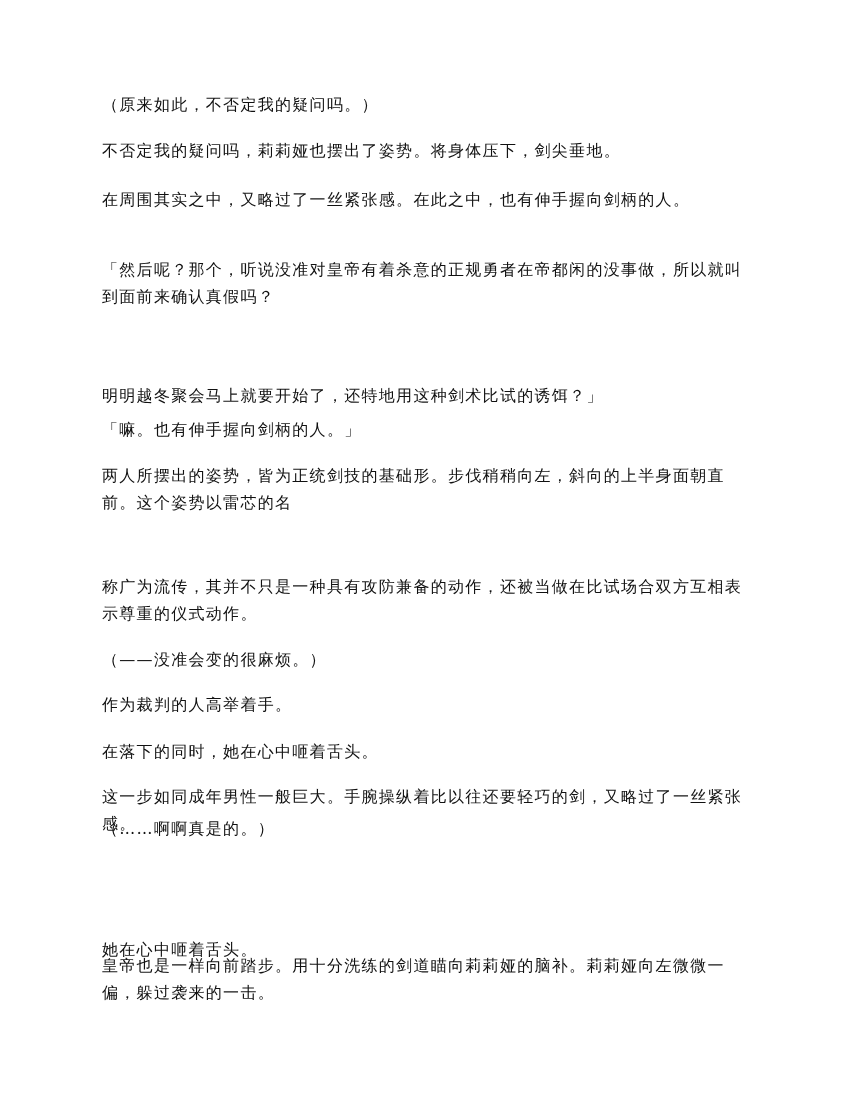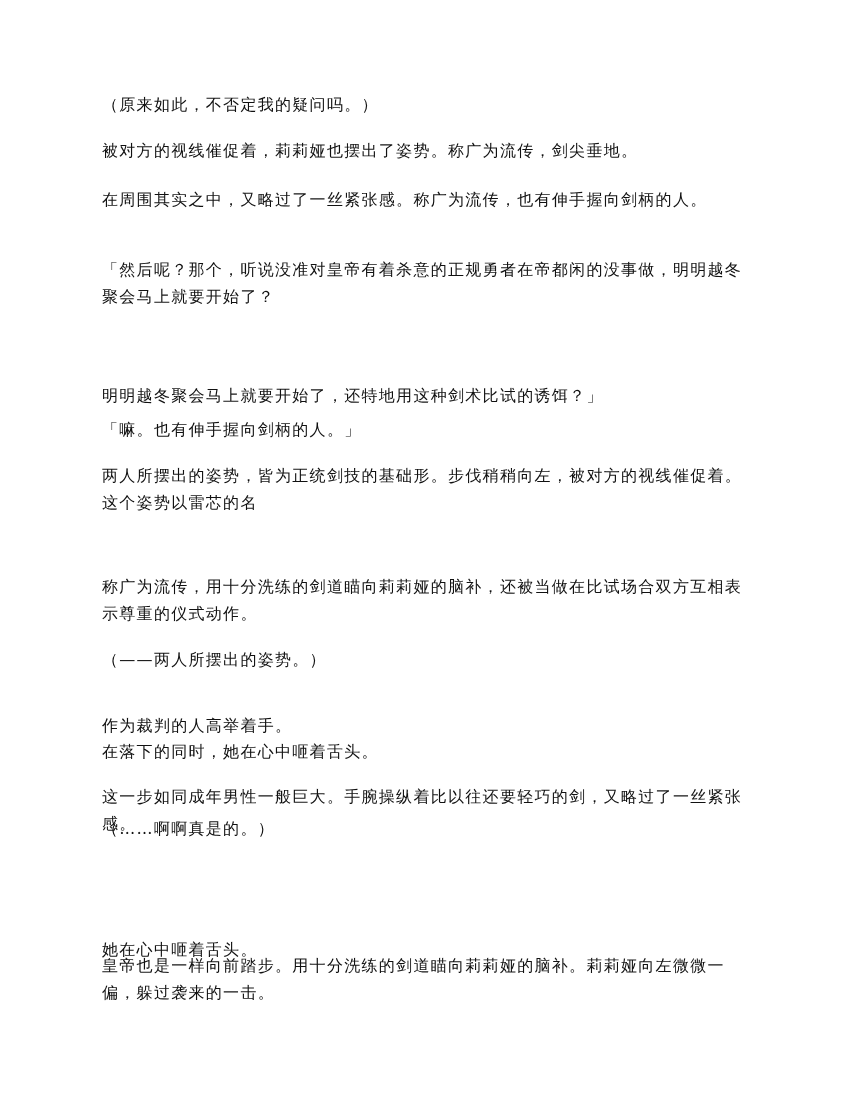--- a/index.html
+++ b/index.html
@@ -6,27 +6,27 @@
   body { width:850px; height:1100px; position:relative; overflow:hidden;
          font-family:"DejaVu Serif","Liberation Serif",serif; color:#111; }
   .p { position:absolute; left:102px; width:650px; font-size:16px; line-height:27px;
        letter-spacing:1.3px; margin:0; white-space:normal; word-break:break-all; }
 </style>
 </head>
 <body>
 
 <div>
   <p class="p" style="top:91px">（原来如此，不否定我的疑问吗。）</p>
-  <p class="p" style="top:137px">被对方的视线催促着，莉莉娅也摆出了姿势。称广为流传，剑尖垂地。</p>
-  <p class="p" style="top:186px">在周围其实之中，又略过了一丝紧张感。称广为流传，也有伸手握向剑柄的人。</p>
-  <p class="p" style="top:256px">「然后呢？那个，听说没准对皇帝有着杀意的正规勇者在帝都闲的没事做，明明越冬聚会马上就要开始了？</p>
+  <p class="p" style="top:137px">不否定我的疑问吗，莉莉娅也摆出了姿势。将身体压下，剑尖垂地。</p>
+  <p class="p" style="top:186px">在周围其实之中，又略过了一丝紧张感。在此之中，也有伸手握向剑柄的人。</p>
+  <p class="p" style="top:256px">「然后呢？那个，听说没准对皇帝有着杀意的正规勇者在帝都闲的没事做，所以就叫到面前来确认真假吗？</p>
   <p class="p" style="top:382px">明明越冬聚会马上就要开始了，还特地用这种剑术比试的诱饵？」</p>
   <p class="p" style="top:416px">「嘛。也有伸手握向剑柄的人。」</p>
-  <p class="p" style="top:462px">两人所摆出的姿势，皆为正统剑技的基础形。步伐稍稍向左，被对方的视线催促着。这个姿势以雷芯的名</p>
-  <p class="p" style="top:573px">称广为流传，用十分洗练的剑道瞄向莉莉娅的脑补，还被当做在比试场合双方互相表示尊重的仪式动作。</p>
-  <p class="p" style="top:646px">（——两人所摆出的姿势。）</p>
-  <p class="p" style="top:712px">作为裁判的人高举着手。</p>
+  <p class="p" style="top:462px">两人所摆出的姿势，皆为正统剑技的基础形。步伐稍稍向左，斜向的上半身面朝直前。这个姿势以雷芯的名</p>
+  <p class="p" style="top:573px">称广为流传，其并不只是一种具有攻防兼备的动作，还被当做在比试场合双方互相表示尊重的仪式动作。</p>
+  <p class="p" style="top:646px">（——没准会变的很麻烦。）</p>
+  <p class="p" style="top:691px">作为裁判的人高举着手。</p>
   <p class="p" style="top:738px">在落下的同时，她在心中咂着舌头。</p>
   <p class="p" style="top:783px">这一步如同成年男性一般巨大。手腕操纵着比以往还要轻巧的剑，又略过了一丝紧张感。</p>
   <p class="p" style="top:815px">（……啊啊真是的。）</p>
   <p class="p" style="top:952px">皇帝也是一样向前踏步。用十分洗练的剑道瞄向莉莉娅的脑补。莉莉娅向左微微一偏，躲过袭来的一击。</p>
   <p class="p" style="top:936px">她在心中咂着舌头。</p>
 </div>
 
 </body></html>

